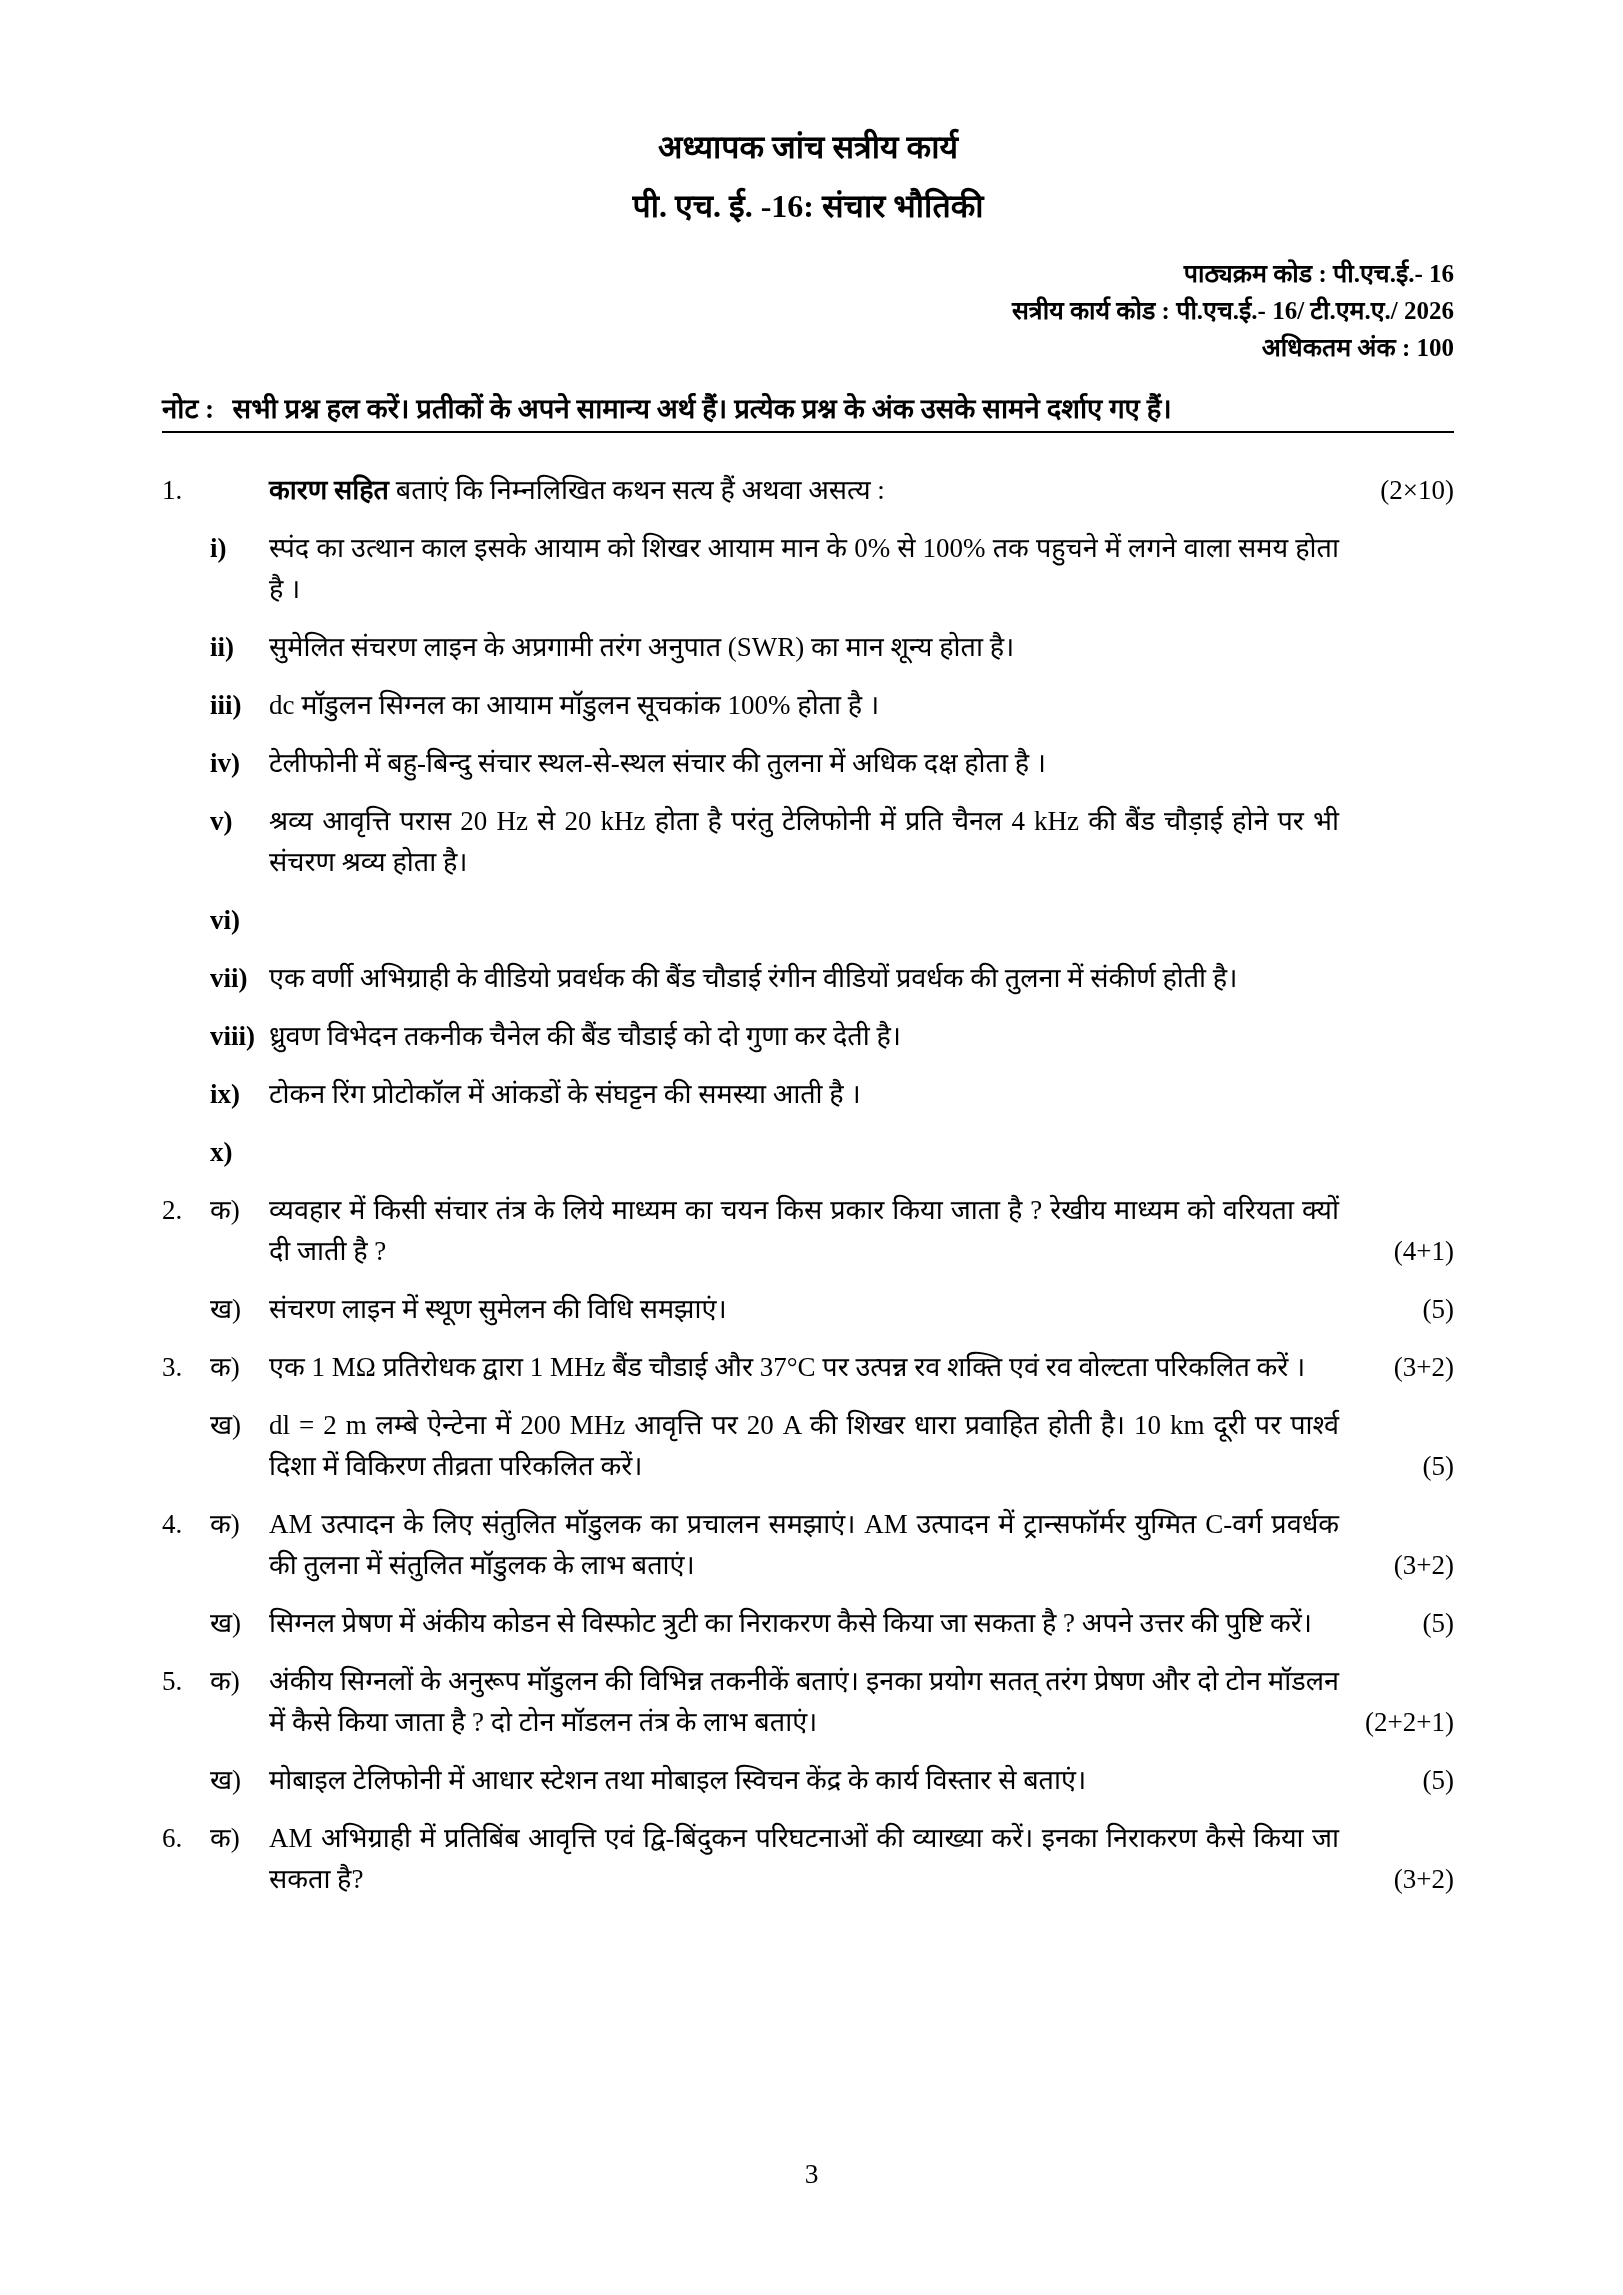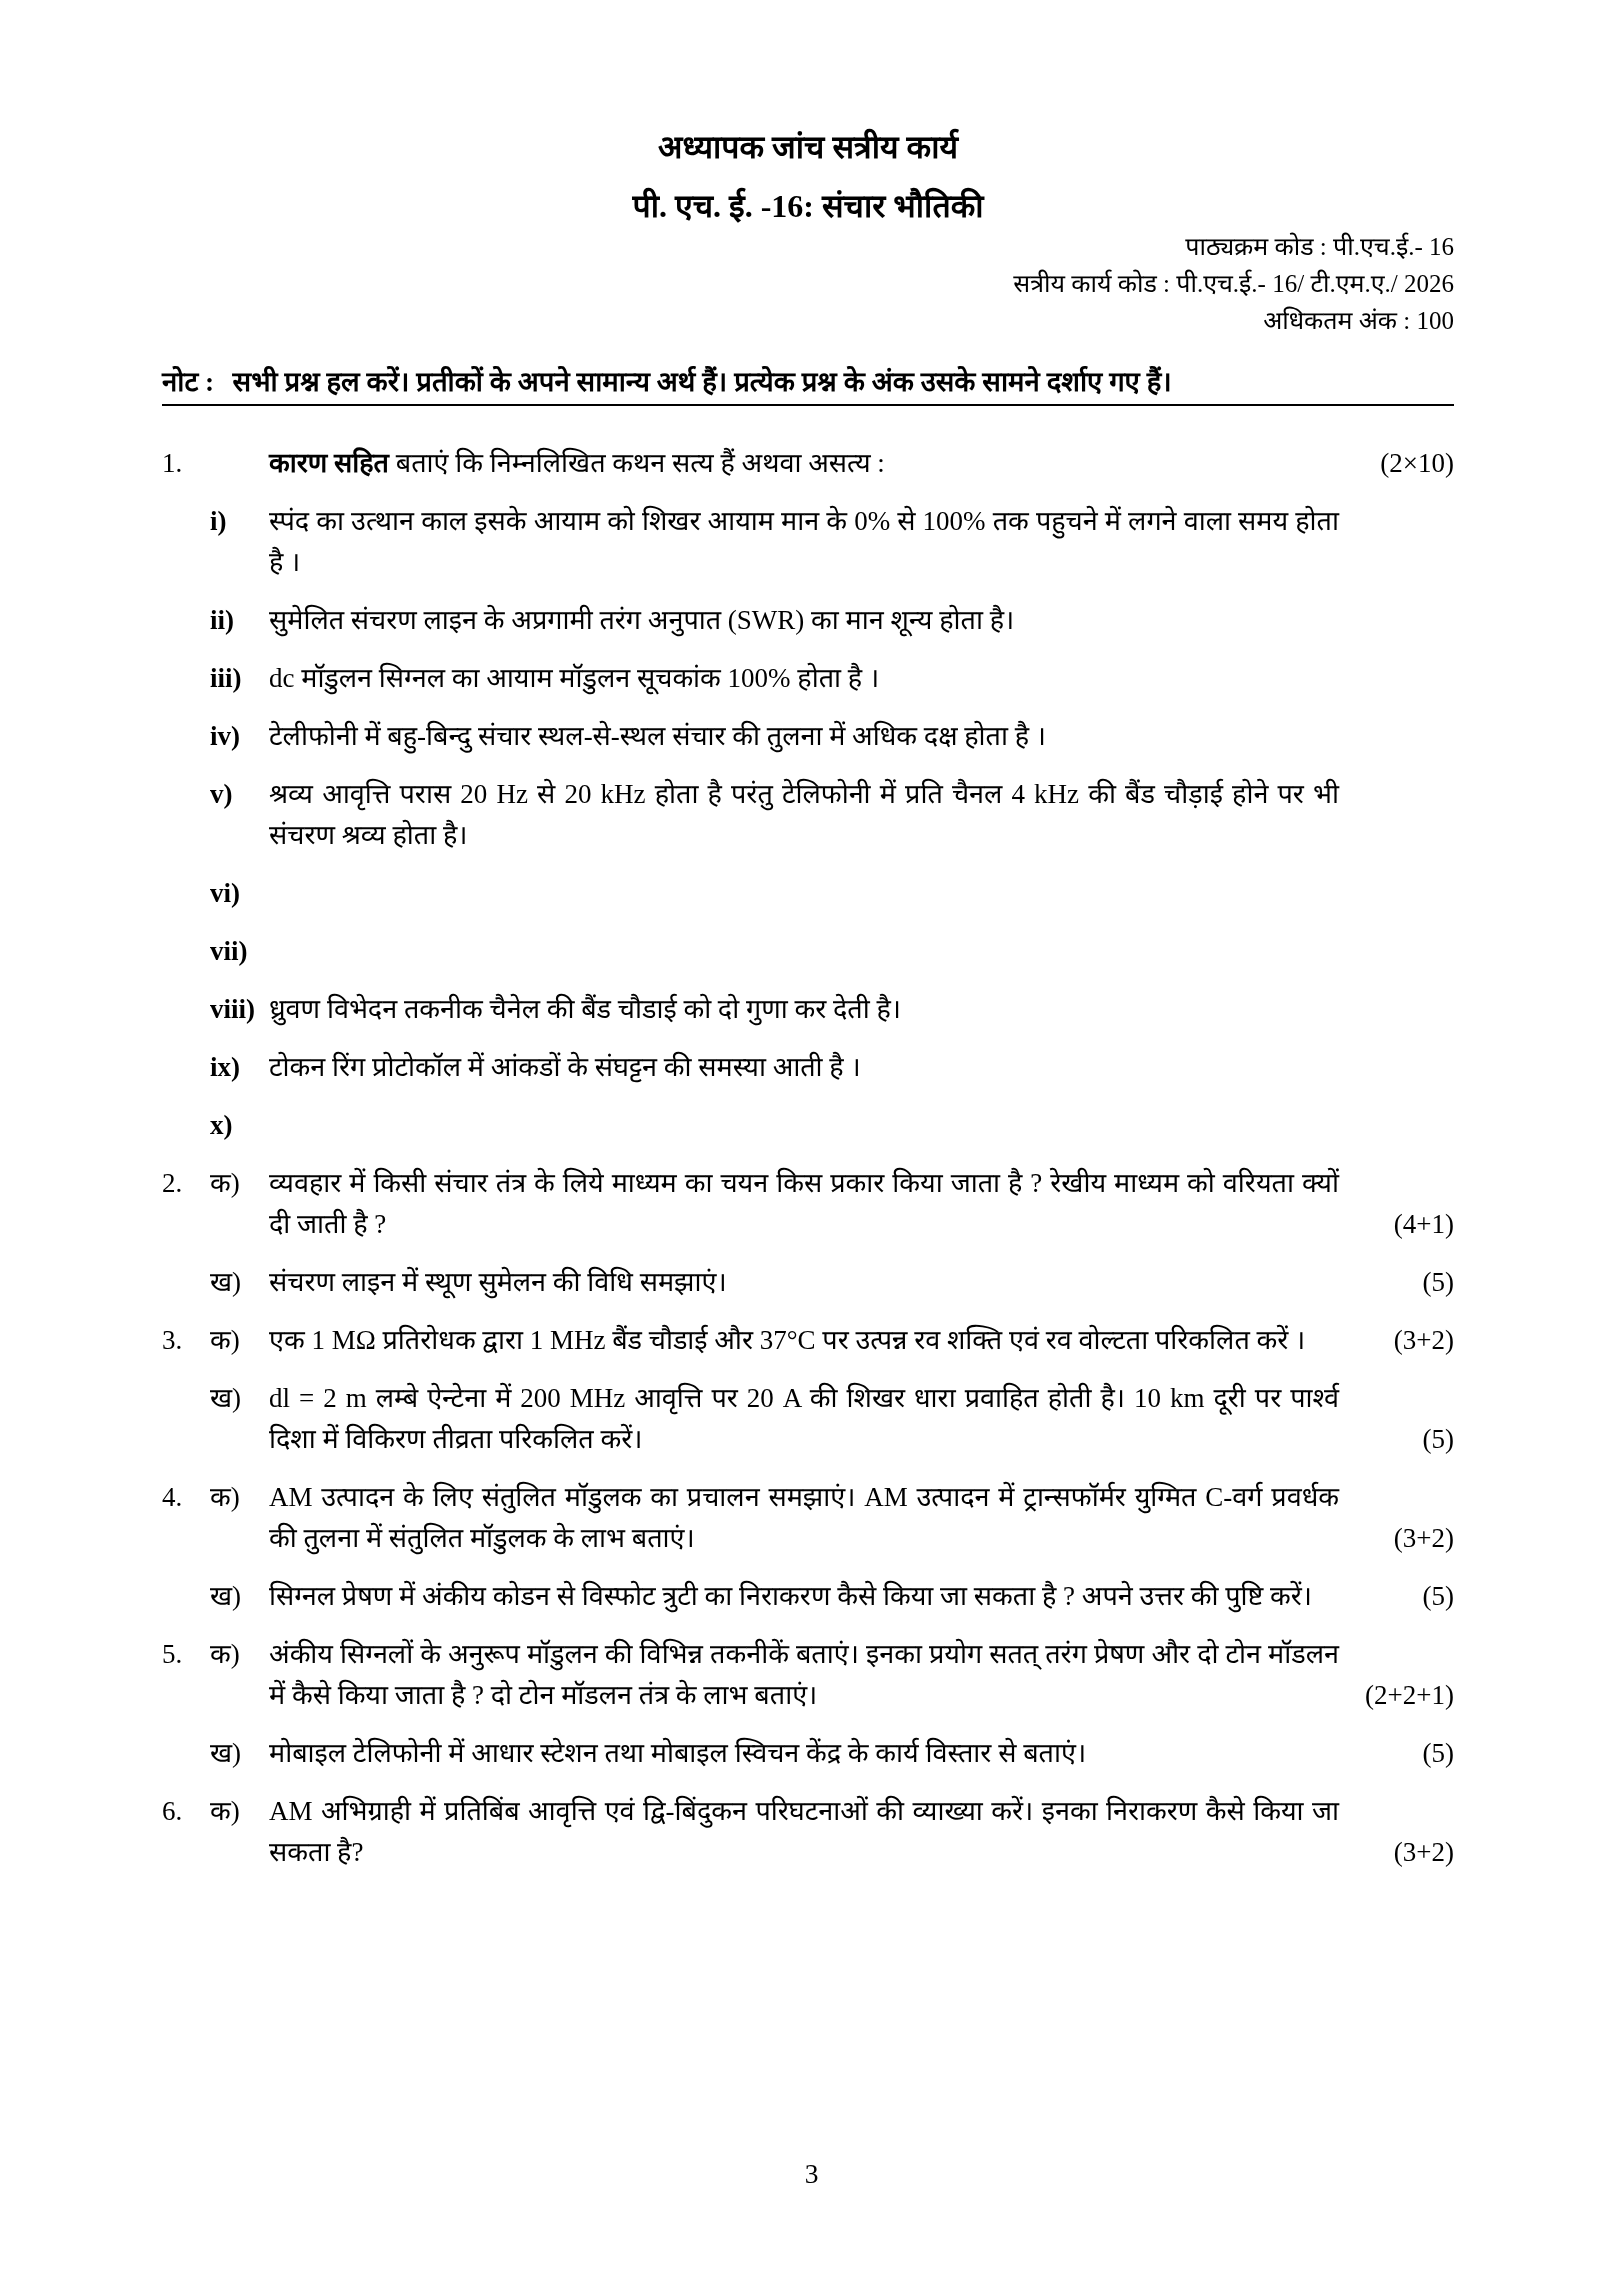--- a/index.html
+++ b/index.html
@@ -23,23 +23,23 @@
   }
   .title-line1, .title-line2 {
     text-align: center;
     font-weight: bold;
     font-size: 32px;
     line-height: 39px;
   }
   .title-line2 { margin-top: 19.6px; }
 
   .info-block {
-    margin-top: 2px;
+    margin-top: 29px;
     text-align: right;
-    font-weight: normal;
+    font-weight: bold;
     font-size: 25px;
     line-height: 37px;
   }
 
   .note {
     margin-top: 23.6px;
     font-weight: bold;
     font-size: 27.5px;
     line-height: 39px;
     text-align: justify;
@@ -160,20 +160,21 @@
 
     <div class="row">
       <span class="cn"></span>
       <span class="cl roman">vi)</span>
       <span class="cm"></span>
     </div>
 
     <div class="row">
       <span class="cn"></span>
       <span class="cl roman">vii)</span>
+      <span class="ct">एक वर्णी अभिग्राही के वीडियो प्रवर्धक की बैंड चौडाई रंगीन वीडियों प्रवर्धक की तुलना में संकीर्ण होती है।</span>
       <span class="cm"></span>
     </div>
 
     <div class="row">
       <span class="cn"></span>
       <span class="cl roman">viii)</span>
       <span class="ct">ध्रुवण विभेदन तकनीक चैनेल की बैंड चौडाई को दो गुणा कर देती है।</span>
       <span class="cm"></span>
     </div>
 

